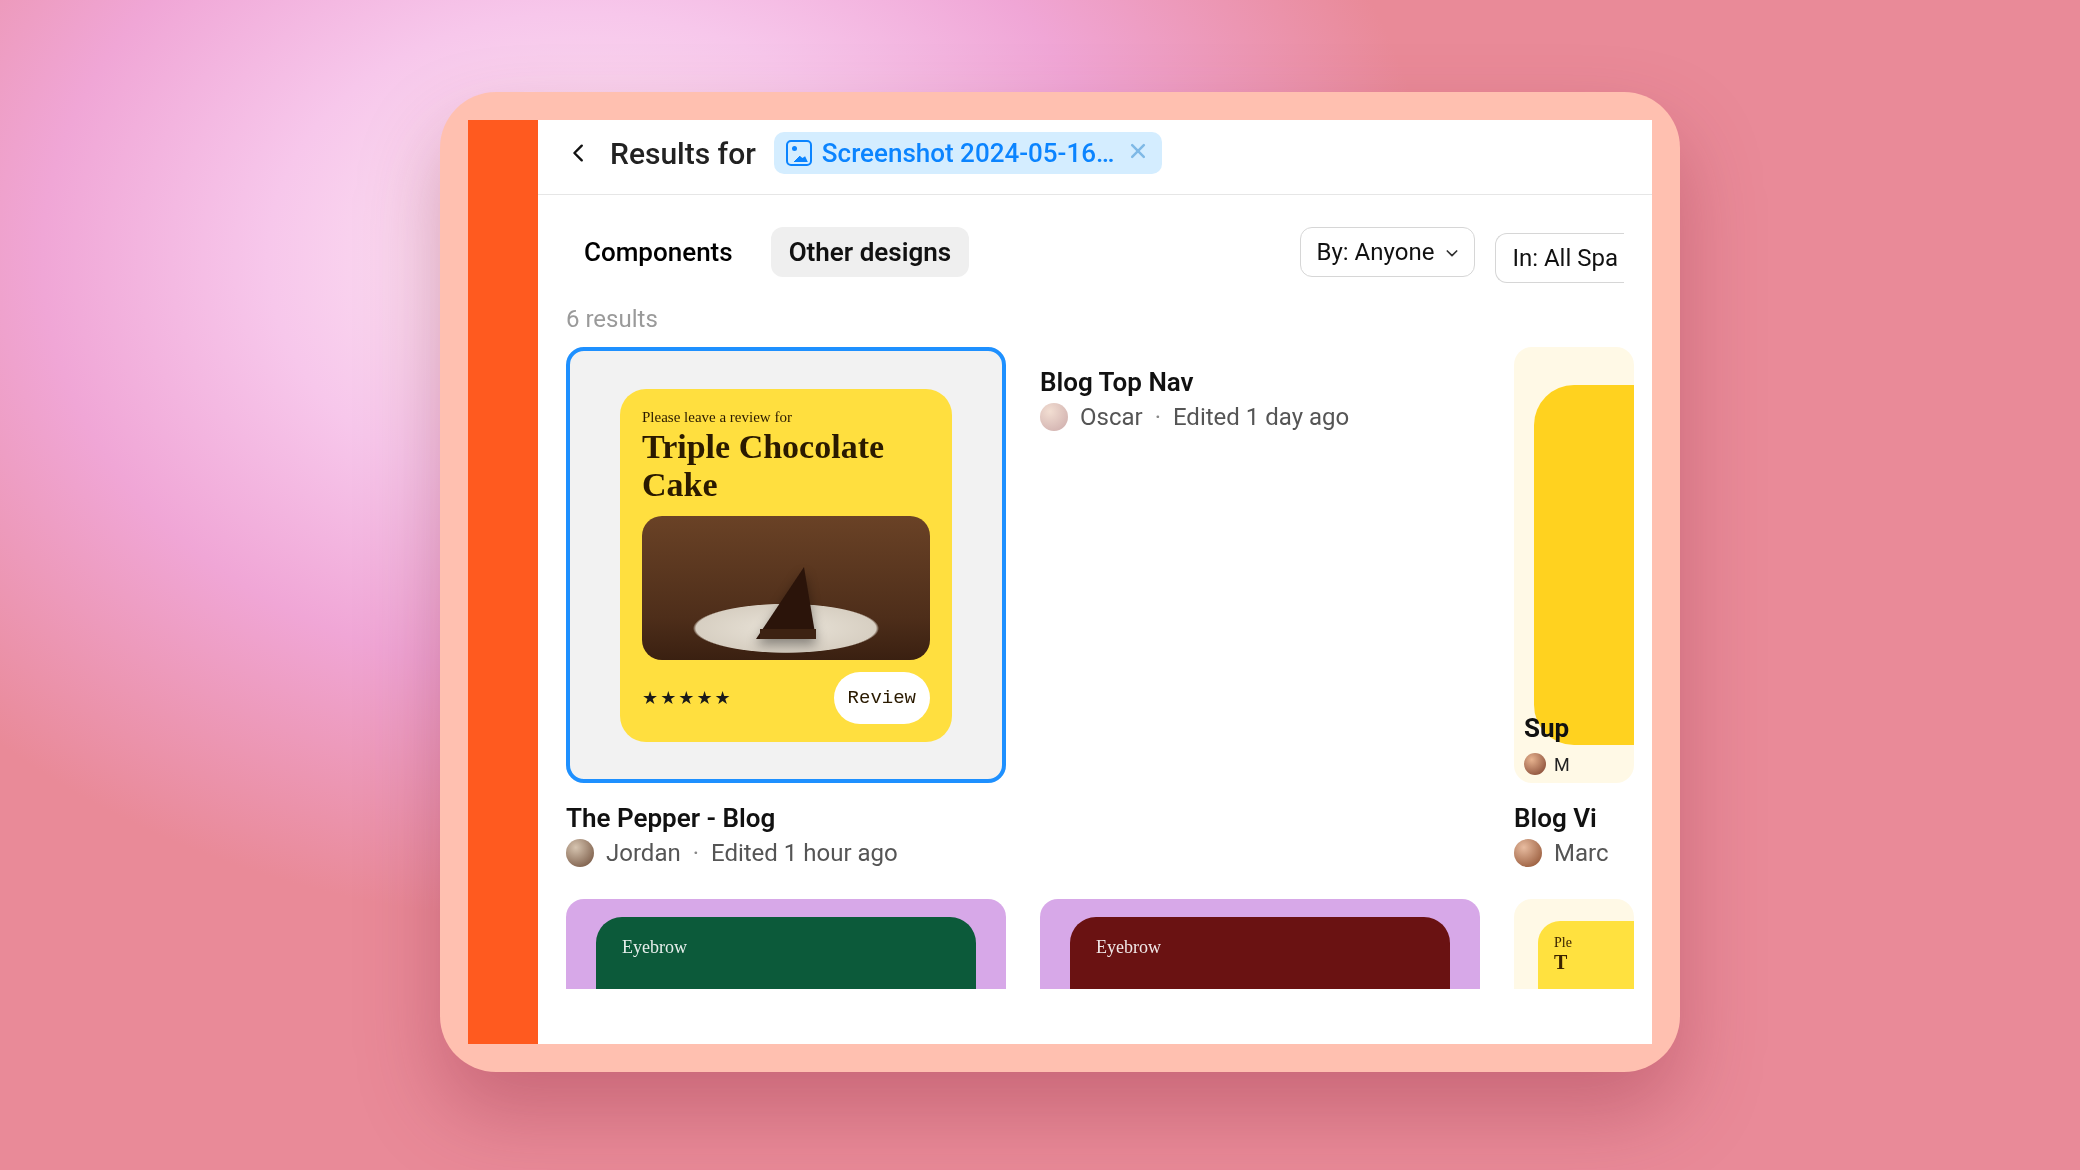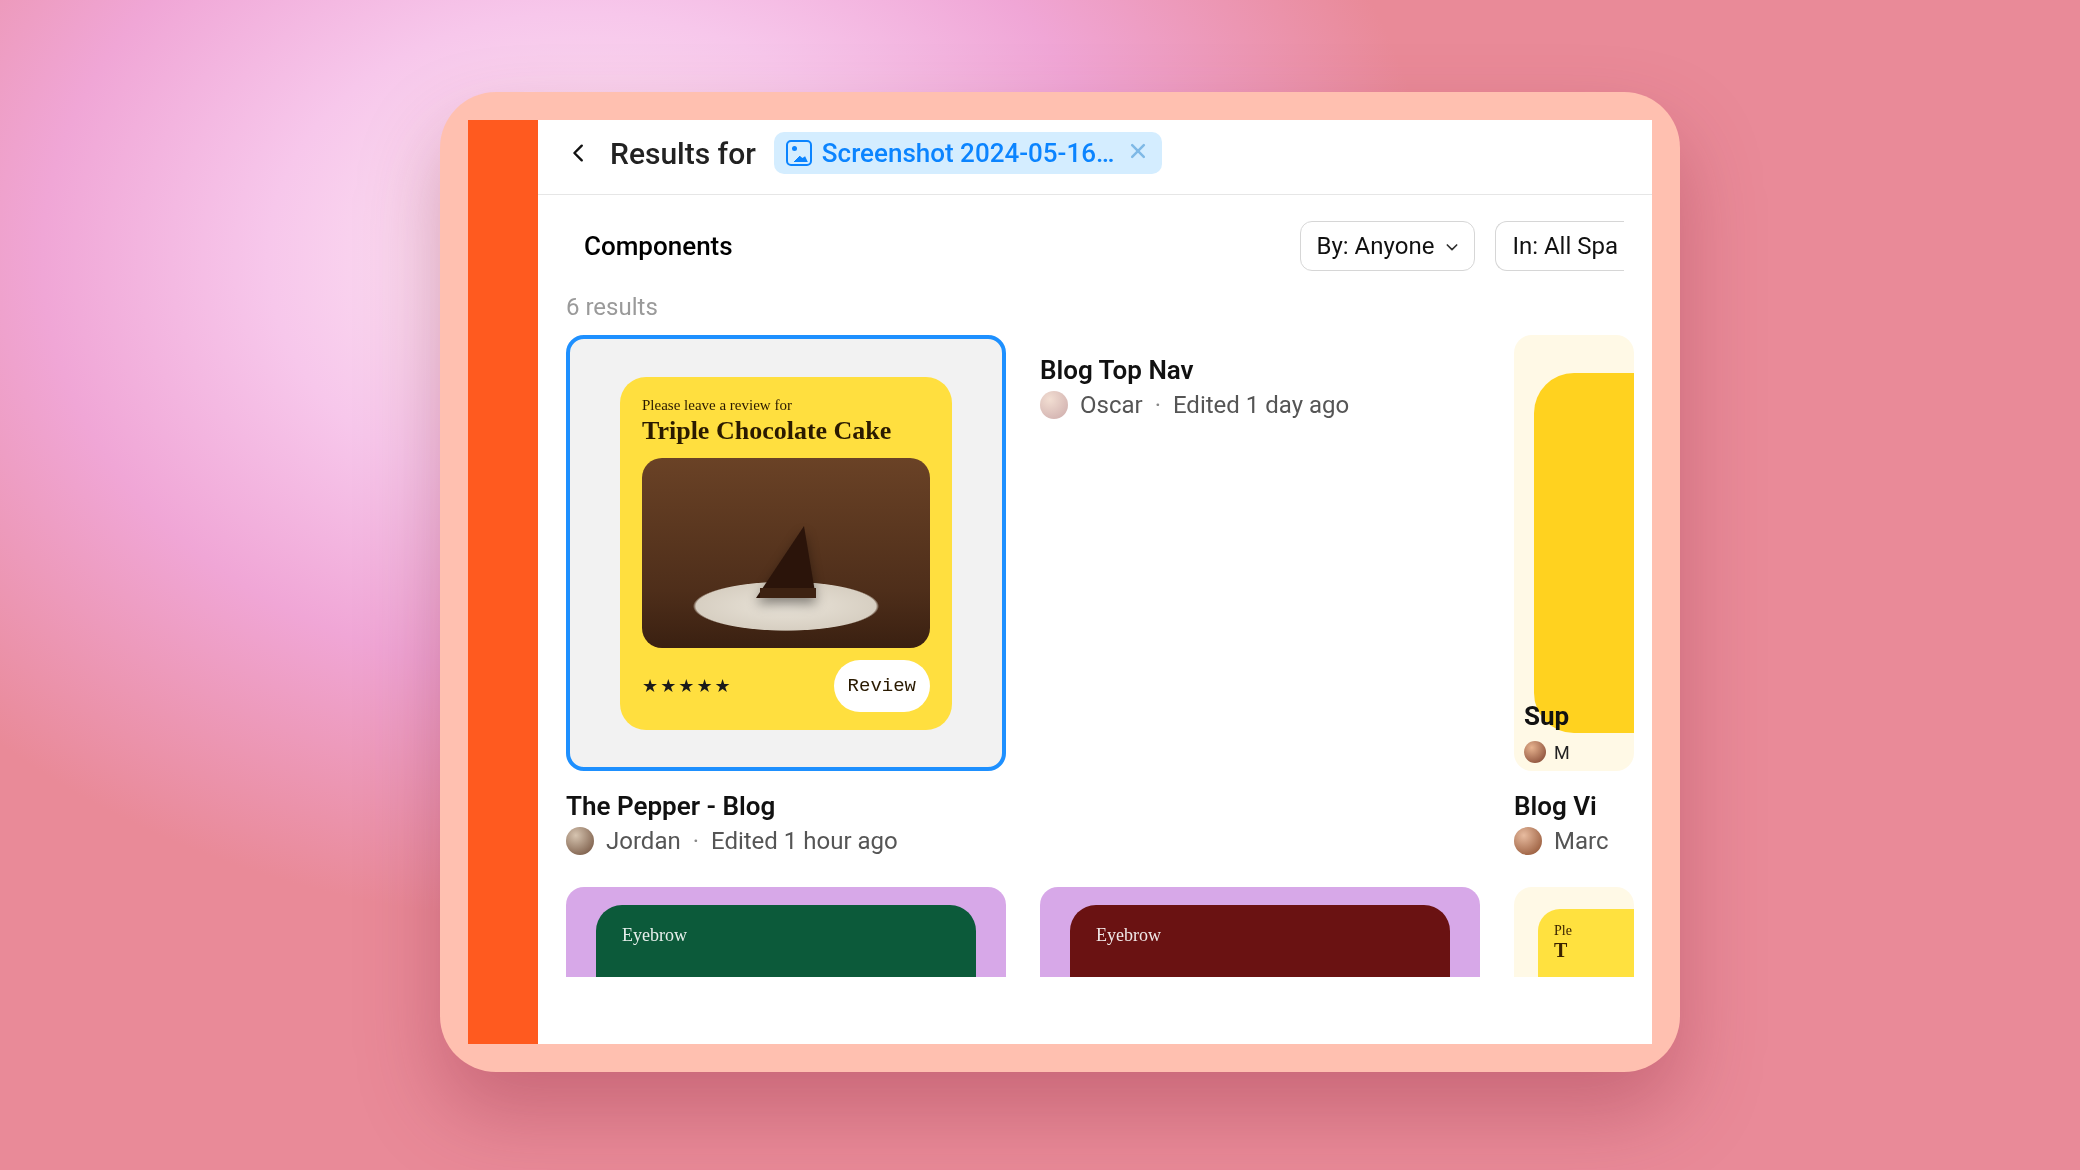--- a/index.html
+++ b/index.html
@@ -179,21 +179,21 @@
   .yellowcard {
     width: 332px; height: 353px;
     background: #ffdf3f;
     border-radius: 26px;
     padding: 20px 22px 18px 22px;
     font-family: Georgia, "Times New Roman", serif;
     color: #2a1a00;
     display: flex; flex-direction: column;
   }
   .yc-sub { font-size: 15px; }
-  .yc-title { font-size: 26px; font-weight: 600; margin-top: 2px; }
+  .yc-title { font-size: 34px; font-weight: 600; margin-top: 2px; }
   .yc-img {
     margin-top: 12px;
     flex: 1;
     border-radius: 20px;
     background:
       radial-gradient(ellipse 150px 40px at 50% 78%, #e9e3d8 0%, #d7cfc2 60%, rgba(0,0,0,0) 62%),
       linear-gradient(180deg, #6a4226 0%, #4e2e1a 70%, #3a2011 100%);
     position: relative;
     overflow: hidden;
   }
@@ -363,30 +363,31 @@
             <svg viewBox="0 0 24 24" width="20" height="20" fill="none" stroke="currentColor" stroke-width="3" stroke-linecap="round">
                 <line x1="5" y1="5" x2="19" y2="19"></line>
                 <line x1="19" y1="5" x2="5" y2="19"></line>
               </svg>
           </span>
         </div>
       </div>
 
       <div class="filters">
         <div class="tab">Components</div>
+        <div class="tab active">Other designs</div>
         <div class="spacer"></div>
         <div class="dropdown">
           <span>By: Anyone</span>
           <span class="arrow">
               <svg viewBox="0 0 24 24" width="16" height="16" fill="none" stroke="#333" stroke-width="2.5" stroke-linecap="round" stroke-linejoin="round">
                 <polyline points="5 9 12 16 19 9"></polyline>
               </svg>
             </span>
         </div>
-        <div class="dropdown" style="border-right:none; border-radius:12px 0 0 12px; padding-right:6px;">
+        <div class="dropdown" style="border-right:none; border-radius:12px 0 0 12px; padding-right:6px;margin-top:12px;">
           <span>In: All Spa</span>
         </div>
       </div>
 
       <div class="results-count">6 results</div>
 
       <div class="grid">
 
         <div class="card">
           <div class="thumb thumb1 selected">

